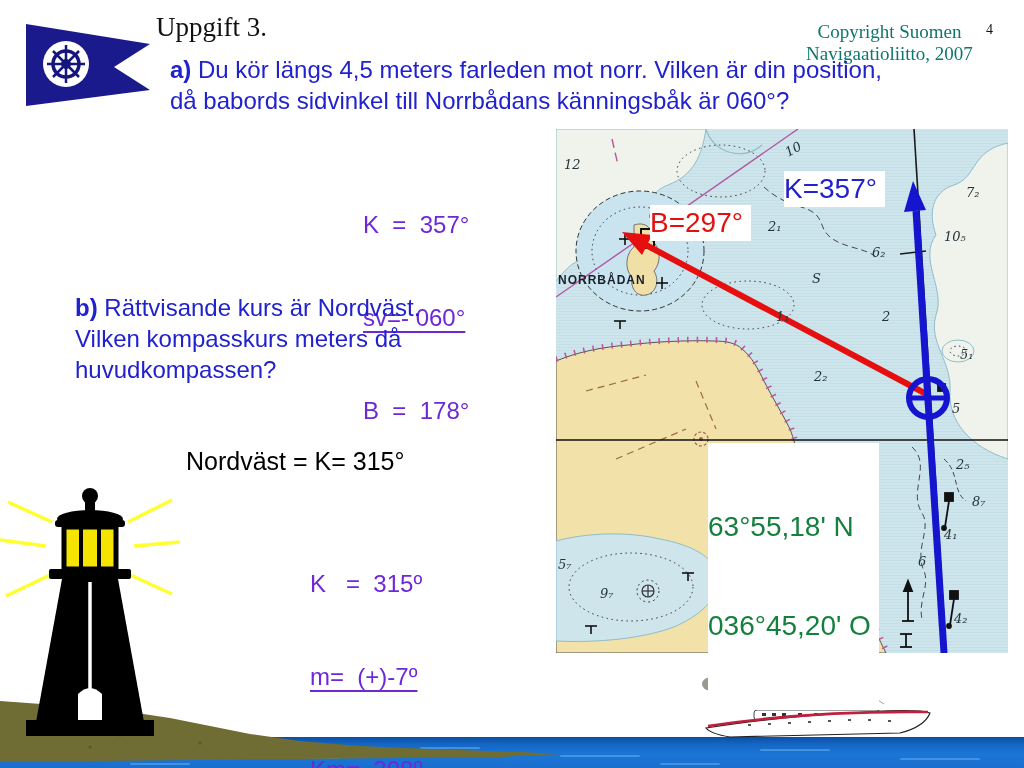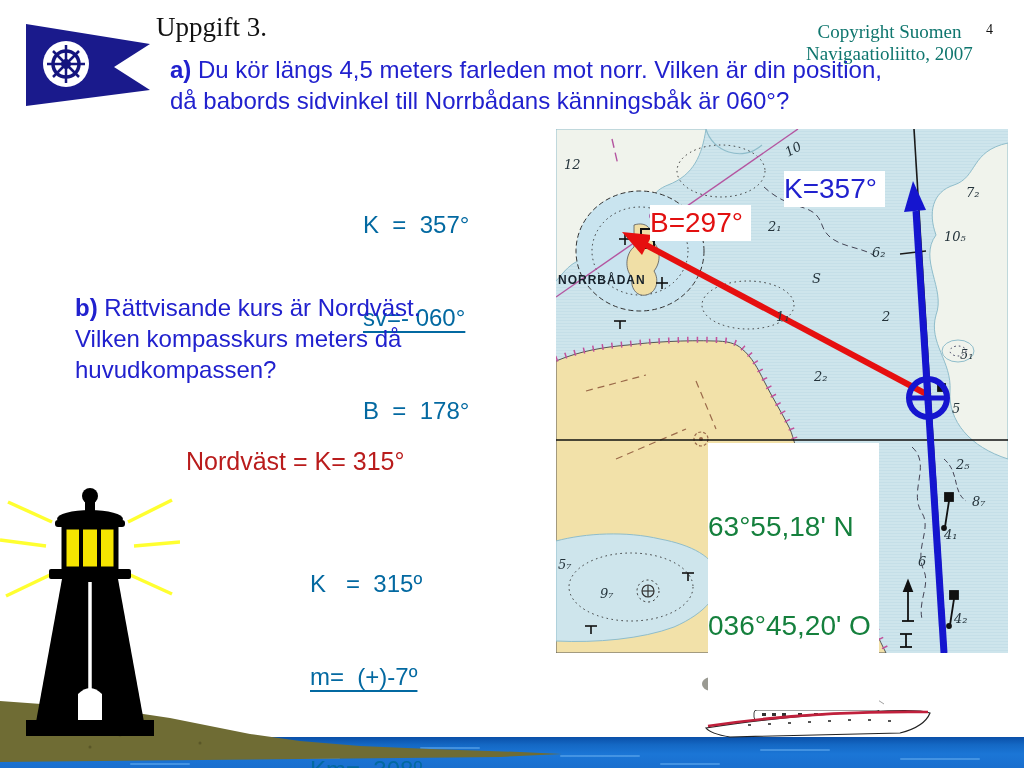--- a/index.html
+++ b/index.html
@@ -4,23 +4,23 @@
 <style>
   html,body{margin:0;padding:0;background:#888;}
   .slide{position:relative;width:1024px;height:768px;background:#ffffff;overflow:hidden;
          font-family:"Liberation Sans",sans-serif;}
   .abs{position:absolute;}
   .title{font-family:Liberation Serif, serif;font-size:27px;color:#111;}
   .copyright{font-family:"Liberation Serif",serif;font-size:19px;color:#0f766e;text-align:center;}
   .pagenum{font-family:"Liberation Serif",serif;font-size:14px;color:#111;}
   .qtext{font-size:24px;line-height:31px;white-space:pre-line;color:#2121ce;}
   .qlabel{font-weight:bold;}
-  .calc{font-size:24px;line-height:31px;color:#0369a1;white-space:pre;}
+  .calc{font-size:24px;line-height:31px;color:#6d28d9;white-space:pre;}
   .calc .u{text-decoration:underline;text-decoration-thickness:2px;text-underline-offset:5px;}
-  .anshead{font-size:25px;color:#b91c1c;}
+  .anshead{font-size:25px;color:#000000;}
   .chart{left:556px;top:129px;width:452px;height:524px;}
   .chart-label{position:absolute;background:#ffffff;padding:1px 8px 2px 0;font-size:28px;
                white-space:pre;line-height:33px;}
   .k-label{left:228px;top:42px;color:#2121ce;}
   .b-label{left:94px;top:76px;color:#e21010;}
   .pos-label{left:152px;top:314px;color:#15803d;}
   svg text.depth{font-family:"DejaVu Serif",serif;font-style:italic;font-size:13px;fill:#24333b;}
   svg text.place{font-family:"Liberation Sans",sans-serif;font-weight:bold;font-size:12px;
                  letter-spacing:1px;fill:#16202a;}
 </style>

